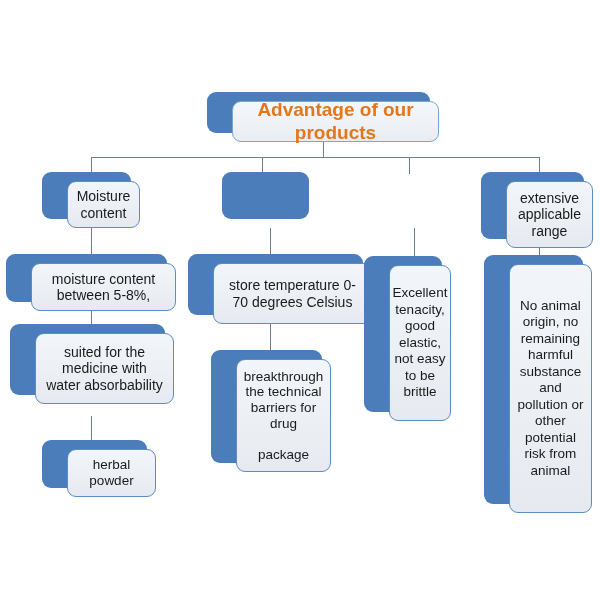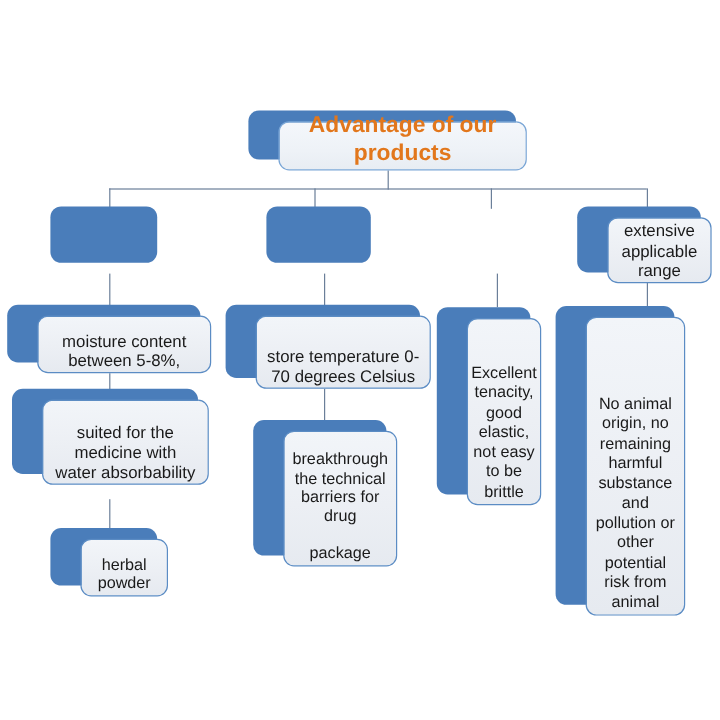--- a/index.html
+++ b/index.html
@@ -46,21 +46,21 @@
     position: absolute;
     left: 9px;
     top: 9px;
     right: 0;
     bottom: 0;
     border: 1.3px solid #5b8cc4;
     border-radius: 9px;
     background: linear-gradient(to bottom, #f2f5f9 0%, #eceff4 55%, #e6eaf0 100%);
     box-sizing: border-box;
     display: flex;
-    align-items: flex-end;
+    align-items: center;
     justify-content: center;
     padding: 2px 4px;
     margin-left: 16px;
   }
   .node .label {
     color: #1a1a1a;
     font-size: 14px;
     line-height: 1.16;
     text-align: center;
     white-space: pre-line;
@@ -110,52 +110,56 @@
   <div class="node title" style="left:207px; top:92px; width:232px; height:50px;">
     <div class="plate"></div>
     <div class="card">
       <span class="label">Advantage of our
 products</span>
     </div>
   </div>
 
   <div class="node" style="left:42px; top:172px; width:98px; height:56px;">
     <div class="plate"></div>
+    <div class="card">
+      <span class="label">Moisture
+content</span>
+    </div>
   </div>
 
   <div class="node" style="left:6px; top:254px; width:170px; height:57px;">
     <div class="plate"></div>
     <div class="card">
       <span class="label">moisture content
 between 5-8%,</span>
     </div>
   </div>
 
   <div class="node" style="left:10px; top:324px; width:164px; height:80px;">
     <div class="plate"></div>
     <div class="card">
       <span class="label">suited for the
 medicine with
 water absorbability</span>
     </div>
   </div>
 
-  <div class="node small" style="left:42px; top:440px; width:98px; height:57px;">
+  <div class="node small" style="left:42px; top:440px; width:98px; height:57px;padding-left:16px;">
     <div class="plate"></div>
     <div class="card">
       <span class="label">herbal
 powder</span>
     </div>
   </div>
 
   <div class="node" style="left:222px; top:172px; width:96px; height:56px;">
     <div class="plate"></div>
   </div>
 
-  <div class="node" style="left:188px; top:254px; width:171px; height:70px;">
+  <div class="node" style="left:188px; top:254px; width:171px; height:70px;padding-left:13px;">
     <div class="plate"></div>
     <div class="card">
       <span class="label">store temperature 0-
 70 degrees Celsius</span>
     </div>
   </div>
 
   <div class="node small" style="left:211px; top:350px; width:120px; height:122px;">
     <div class="plate"></div>
     <div class="card">
@@ -175,30 +179,30 @@
       <span class="label">Excellent
 tenacity,
 good
 elastic,
 not easy
 to be
 brittle</span>
     </div>
   </div>
 
-  <div class="node" style="left:481px; top:172px; width:112px; height:64px;">
+  <div class="node" style="left:481px; top:172px; width:112px; height:76px;">
     <div class="plate"></div>
     <div class="card">
       <span class="label">extensive
 applicable
 range</span>
     </div>
   </div>
 
-  <div class="node tall" style="left:463px; top:255px; width:108px; height:258px;">
+  <div class="node tall" style="left:484px; top:255px; width:108px; height:258px;">
     <div class="plate"></div>
     <div class="card">
       <span class="label">No animal
 origin, no
 remaining
 harmful
 substance
 and
 pollution or
 other

